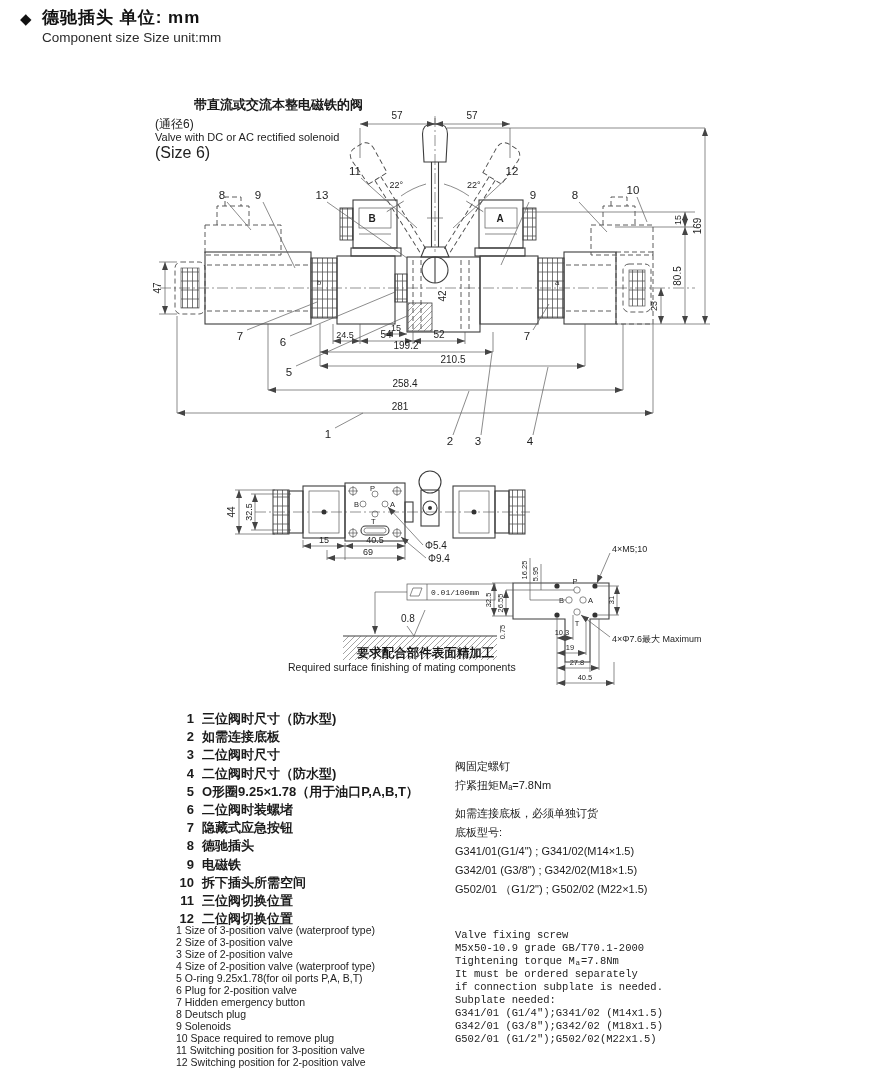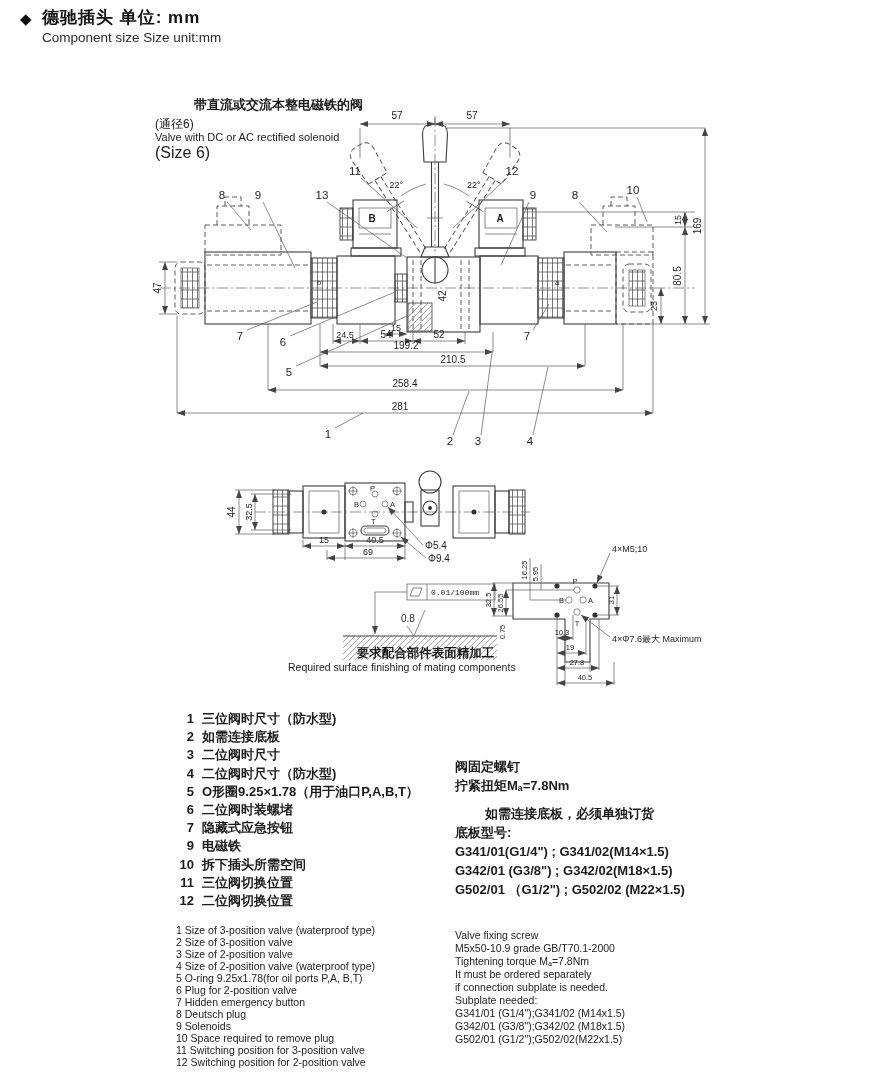--- a/index.html
+++ b/index.html
@@ -31,25 +31,25 @@
   .mono{font-family:"Liberation Mono","DejaVu Sans Mono",monospace;font-size:8px;}
   
   .surf-cap-cn{left:318px;top:645px;width:215px;text-align:center;font-size:12.5px;font-weight:700;color:#191919;}
   .surf-cap-en{left:288px;top:661px;width:275px;font-size:10.5px;color:#222;}
   
   .legend-cn{left:176px;top:697px;font-size:13px;font-weight:600;color:#1b1b1b;margin-top:13px;}
   .legend-cn .row{height:18.2px;line-height:18.2px;white-space:nowrap;}
   .legend-cn .num{display:inline-block;width:18px;text-align:right;margin-right:8px;font-weight:600;}
   .legend-en{left:176px;top:924px;font-size:10.5px;color:#222;}
   .legend-en .row{height:12px;line-height:12px;white-space:nowrap;}
-  .notes-cn{left:455px;top:757px;font-size:13px;font-weight:700;color:#1b1b1b;}
+  .notes-cn{left:455px;top:757px;font-size:11px;font-weight:400;color:#1b1b1b;}
   .notes-cn .line{height:19px;line-height:19px;white-space:nowrap;}
-  .notes-cn .gap-before{margin-top:9px;margin-left:30px;}
+  .notes-cn .gap-before{margin-top:9px;}
   .notes-en{left:455px;top:929px;font-size:10.5px;color:#222;}
-  .notes-en .line{height:13px;line-height:13px;white-space:nowrap;}
+  .notes-en .line{height:13px;line-height:13px;white-space:nowrap;font-family:Liberation Mono, monospace;}
 </style>
 </head>
 <body>
 
 <div class="page">
 
   <div class="abs hdr-bullet">◆</div>
   <div class="abs hdr-cn">德驰插头  单位: mm</div>
   <div class="abs hdr-en">Component size  Size unit:mm</div>
 
@@ -499,20 +499,21 @@
   </svg>
 
   <div class="abs legend-cn">
     <div class="row"><span class="num">1</span><span>三位阀时尺寸（防水型)</span></div>
     <div class="row"><span class="num">2</span><span>如需连接底板</span></div>
     <div class="row"><span class="num">3</span><span>二位阀时尺寸</span></div>
     <div class="row"><span class="num">4</span><span>二位阀时尺寸（防水型)</span></div>
     <div class="row"><span class="num">5</span><span>O形圈9.25×1.78（用于油口P,A,B,T）</span></div>
     <div class="row"><span class="num">6</span><span>二位阀时装螺堵</span></div>
     <div class="row"><span class="num">7</span><span>隐藏式应急按钮</span></div>
+    <div class="row"><span class="num">8</span><span>德驰插头</span></div>
     <div class="row"><span class="num">9</span><span>电磁铁</span></div>
     <div class="row"><span class="num">10</span><span>拆下插头所需空间</span></div>
     <div class="row"><span class="num">11</span><span>三位阀切换位置</span></div>
     <div class="row"><span class="num">12</span><span>二位阀切换位置</span></div>
   </div>
 
   <div class="abs legend-en">
     <div class="row"><span>1</span> <span>Size of 3-position valve (waterproof type)</span></div>
     <div class="row"><span>2</span> <span>Size of 3-position valve</span></div>
     <div class="row"><span>3</span> <span>Size of 2-position valve</span></div>

